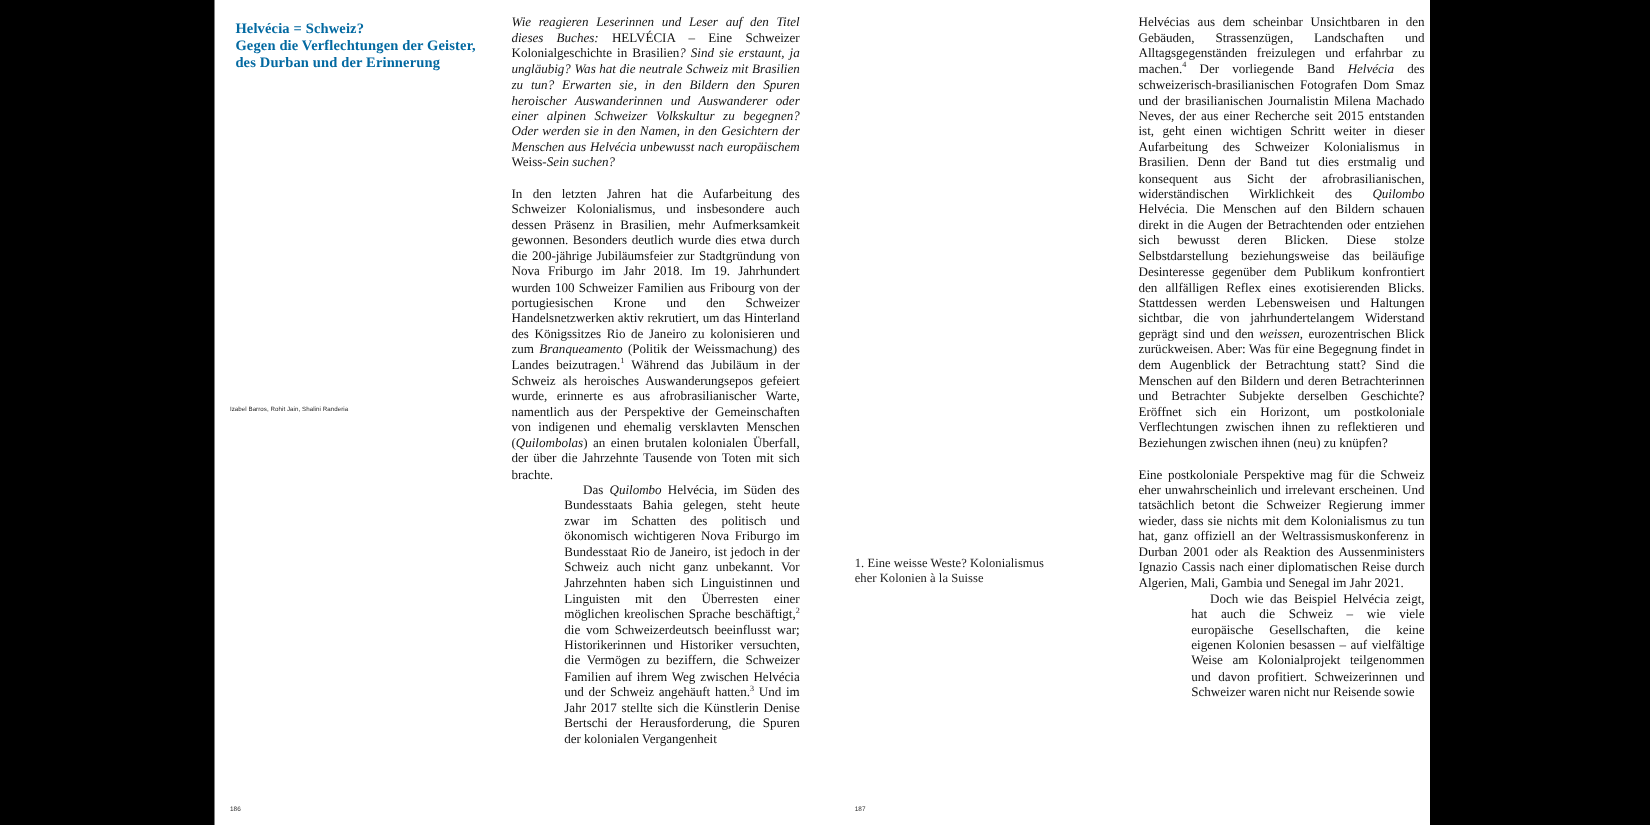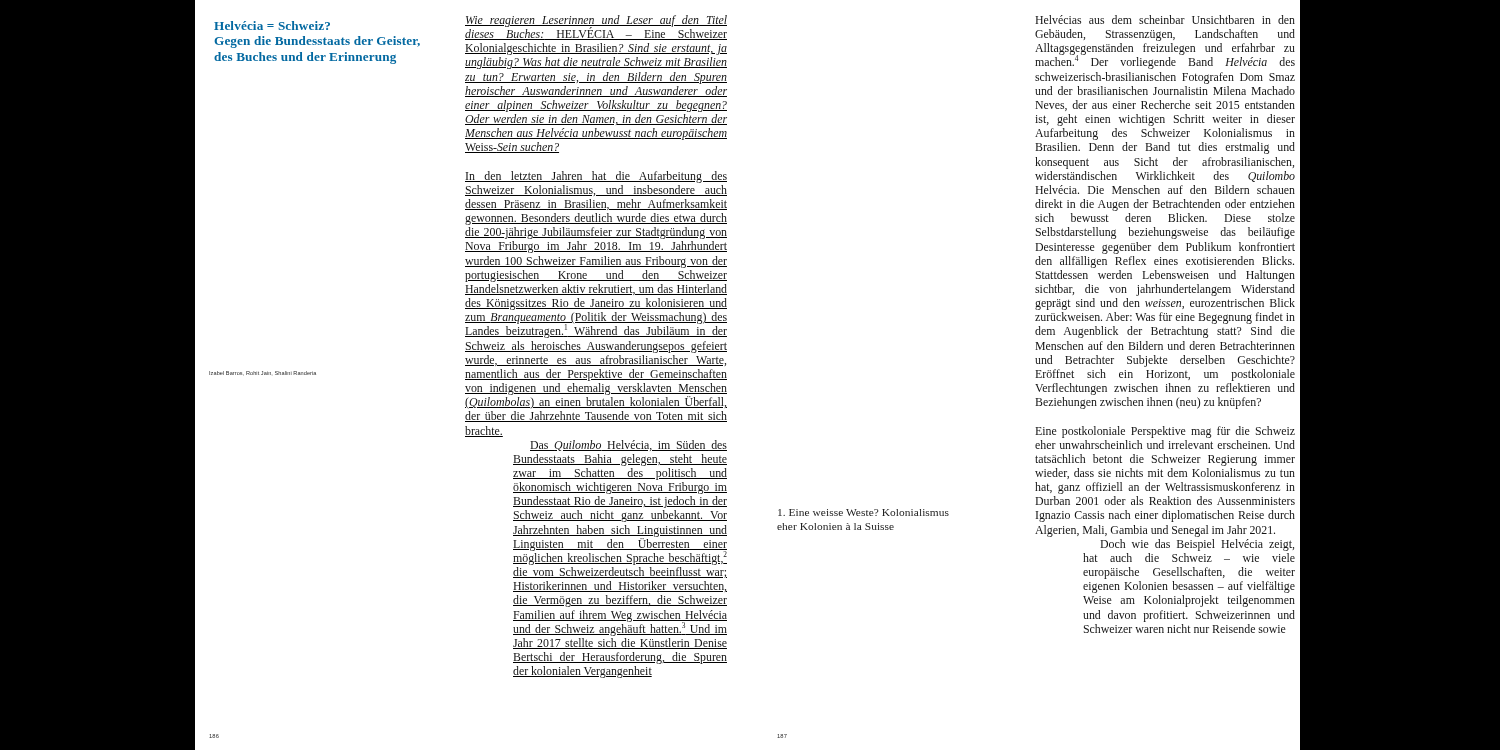--- a/index.html
+++ b/index.html
@@ -37,21 +37,21 @@
     height: 750px;
   }
 
   .col {
     box-sizing: border-box;
     position: relative;
   }
 
   
   .col-notes   { width: 270px; padding: 13px 18px 0 14px; }
-  .col-main-l  { width: 300px; padding: 13px 38px 0 0px; text-decoration: underline; }
+  .col-main-l  { width: 300px; padding: 13px 38px 0 0px; }
 
   
   .col-head-r  { width: 270px; padding: 13px 18px 18px 12px; }
   .col-main-r  { width: 265px; padding: 13px 5px 0 0px; }
 
   .title {
     font-size: 13.2px;
     line-height: 15.4px;
     color: #0369a1;
     letter-spacing: 0.01em;
@@ -136,22 +136,22 @@
 <body>
 
 <div class="spread">
 
   <div class="page page-left">
     <div class="cols">
 
       <div class="col col-notes">
         <div class="title">
           <div>Helvécia = Schweiz?</div>
-          <div>Gegen die Bundesstaats der Geister,</div>
-          <div>des Buches und der Erinnerung</div>
+          <div>Gegen die Verflechtungen der Geister,</div>
+          <div>des Durban und der Erinnerung</div>
         </div>
         <div class="credit">Izabel Barros, Rohit Jain, Shalini Randeria</div>
         <div class="folio folio-l">186</div>
       </div>
 
       <div class="col col-main-l clip">
 
         <p class="lead"><span>Wie reagieren Leserinnen und Leser auf den Titel dieses Buches:</span><span class="roman"> HELVÉCIA – Eine Schweizer Kolonialgeschichte in Brasilien</span><span>? Sind sie erstaunt, ja ungläubig? Was hat die neutrale Schweiz mit Brasilien zu tun? Erwarten sie, in den Bildern den Spuren heroischer Auswanderinnen und Auswanderer oder einer alpinen Schweizer Volkskultur zu begegnen? Oder werden sie in den Namen, in den Gesichtern der Menschen aus Helvécia unbewusst nach europäischem</span><span class="roman"> Weiss-</span><span>Sein suchen?</span></p>
 
         <p class="body"><span>In den letzten Jahren hat die Aufarbeitung des Schweizer Kolonialismus, und insbesondere auch dessen Präsenz in Brasilien, mehr Aufmerksamkeit gewonnen. Besonders deutlich wurde dies etwa durch die 200-jährige Jubiläumsfeier zur Stadtgründung von Nova Friburgo im Jahr 2018. Im 19. Jahrhundert wurden 100 Schweizer Familien aus Fribourg von der portugiesischen Krone und den Schweizer Handelsnetzwerken aktiv rekrutiert, um das Hinterland des Königssitzes Rio de Janeiro zu kolonisieren und zum </span><i class="it">Branqueamento</i><span> (Politik der Weissmachung) des Landes beizutragen.</span><sup class="fn">1</sup><span> Während das Jubiläum in der Schweiz als heroisches Auswanderungsepos gefeiert wurde, erinnerte es aus afrobrasilianischer Warte, namentlich aus der Perspektive der Gemeinschaften von indigenen und ehemalig versklavten Menschen (</span><i class="it">Quilombolas</i><span>) an einen brutalen kolonialen Überfall, der über die Jahrzehnte Tausende von Toten mit sich brachte.</span></p>
@@ -174,19 +174,19 @@
       </div>
 
       <div class="col col-main-r clip">
 
         <p class="body"><span>Helvécias aus dem scheinbar Unsichtbaren in den Gebäuden, Strassenzügen, Landschaften und Alltagsgegenständen freizulegen und erfahrbar zu machen.</span><sup class="fn">4</sup><span> Der vorliegende Band </span><i class="it">Helvécia</i><span> des schweizerisch-brasilianischen Fotografen Dom Smaz und der brasilianischen Journalistin Milena Machado Neves, der aus einer Recherche seit 2015 entstanden ist, geht einen wichtigen Schritt weiter in dieser Aufarbeitung des Schweizer Kolonialismus in Brasilien. Denn der Band tut dies erstmalig und konsequent aus Sicht der afrobrasilianischen, widerständischen Wirklichkeit des </span><i class="it">Quilombo</i><span> Helvécia. Die Menschen auf den Bildern schauen direkt in die Augen der Betrachtenden oder entziehen sich bewusst deren Blicken. Diese stolze Selbstdarstellung beziehungsweise das beiläufige Desinteresse gegenüber dem Publikum konfrontiert den allfälligen Reflex eines exotisierenden Blicks. Stattdessen werden Lebensweisen und Haltungen sichtbar, die von jahrhundertelangem Widerstand geprägt sind und den </span><i class="it">weissen</i><span>, eurozentrischen Blick zurückweisen. Aber: Was für eine Begegnung findet in dem Augenblick der Betrachtung statt? Sind die Menschen auf den Bildern und deren Betrachterinnen und Betrachter Subjekte derselben Geschichte? Eröffnet sich ein Horizont, um postkoloniale Verflechtungen zwischen ihnen zu reflektieren und Beziehungen zwischen ihnen (neu) zu knüpfen?</span></p>
 
         <div class="gap"></div>
 
         <p class="body"><span>Eine postkoloniale Perspektive mag für die Schweiz eher unwahrscheinlich und irrelevant erscheinen. Und tatsächlich betont die Schweizer Regierung immer wieder, dass sie nichts mit dem Kolonialismus zu tun hat, ganz offiziell an der Weltrassismuskonferenz in Durban 2001 oder als Reaktion des Aussenministers Ignazio Cassis nach einer diplomatischen Reise durch Algerien, Mali, Gambia und Senegal im Jahr 2021.</span></p>
 
-        <p class="body"><span>Doch wie das Beispiel Helvécia zeigt, hat auch die Schweiz – wie viele europäische Gesellschaften, die weiter eigenen Kolonien besassen – auf vielfältige Weise am Kolonialprojekt teilgenommen und davon profitiert. Schweizerinnen und Schweizer waren nicht nur Reisende sowie</span></p>
+        <p class="body"><span>Doch wie das Beispiel Helvécia zeigt, hat auch die Schweiz – wie viele europäische Gesellschaften, die keine eigenen Kolonien besassen – auf vielfältige Weise am Kolonialprojekt teilgenommen und davon profitiert. Schweizerinnen und Schweizer waren nicht nur Reisende sowie</span></p>
 
       </div>
     </div>
   </div>
 
 </div>
 
 </body></html>

